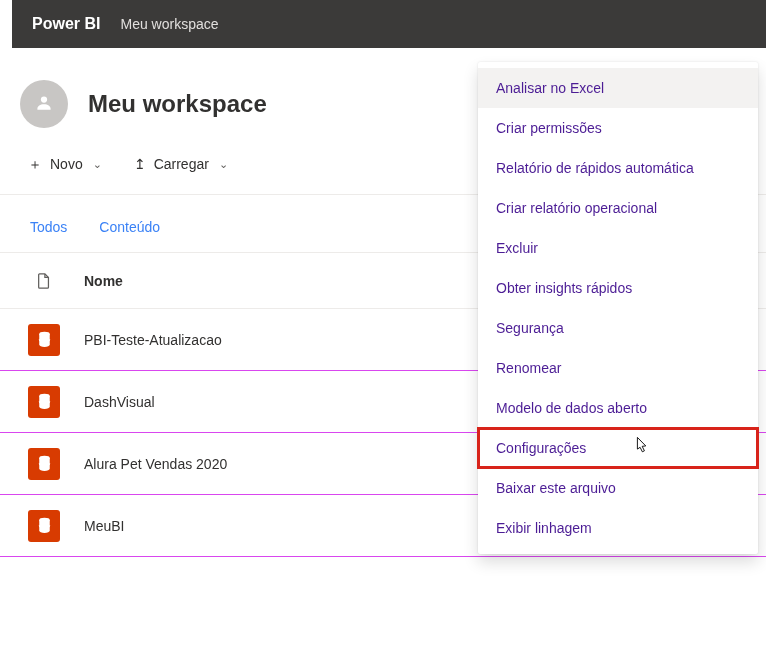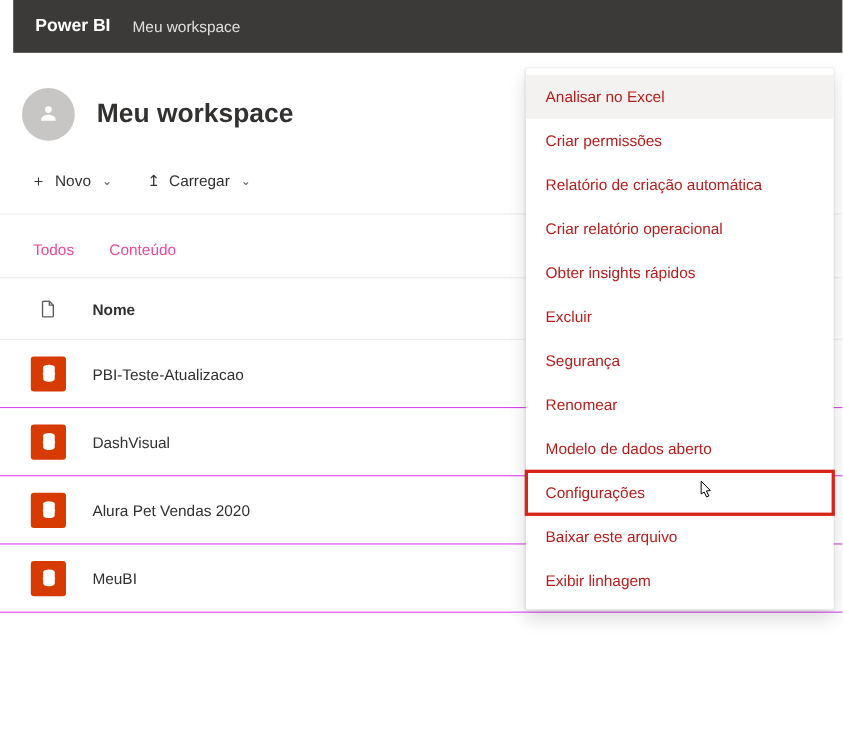--- a/index.html
+++ b/index.html
@@ -69,21 +69,21 @@
     
     .tabs {
       display: flex;
       gap: 28px;
       padding: 14px 28px 0 28px;
       border-bottom: 1px solid #edebe9;
     }
     .tab {
       padding: 10px 2px 14px 2px;
       cursor: pointer;
-      color: #ec4899;
+      color: #3b82f6;
       font-size: 14px;
       border-bottom: 3px solid transparent;
     }
     .tab.active {
       font-weight: 600;
       border-bottom-color: #107c10;
     }
 
     
     .table-head, .table-row {
@@ -130,21 +130,21 @@
       background: #fff;
       box-shadow: 0 0 2px rgba(0,0,0,.12), 0 8px 16px rgba(0,0,0,.14);
       border-radius: 2px;
       padding: 6px 0;
       z-index: 10;
     }
     .menu-item {
       padding: 12px 18px;
       font-size: 14px;
       cursor: pointer;
-      color: #b91c1c;
+      color: #4c1d95;
       position: relative;
     }
     .menu-item.hover { background: #f3f2f1; }
     .menu-item.highlighted {
       outline: 3px solid #d8231a;
       outline-offset: -2px;
       z-index: 1;
     }
     .cursor-pointer {
       position: absolute;
@@ -273,24 +273,24 @@
       </div>
       <div class="col-name">MeuBI</div>
       <div class="col-actions"></div>
       <div class="col-end">rce</div>
     </div>
   </div>
 
 <div class="context-menu" id="menu-container">
     <div class="menu-item hover">Analisar no Excel</div>
     <div class="menu-item">Criar permissões</div>
-    <div class="menu-item">Relatório de criação automática</div>
+    <div class="menu-item">Relatório de rápidos automática</div>
     <div class="menu-item">Criar relatório operacional</div>
+    <div class="menu-item">Excluir</div>
     <div class="menu-item">Obter insights rápidos</div>
-    <div class="menu-item">Excluir</div>
     <div class="menu-item">Segurança</div>
     <div class="menu-item">Renomear</div>
     <div class="menu-item">Modelo de dados aberto</div>
     <div class="menu-item highlighted">Configurações<span class="cursor-pointer"><svg viewBox="0 0 20 22">
           <path d="M6 2v13l3-2 2.5 5 2.3-1.1-2.5-5 4-.4z" fill="#fff" stroke="#000" stroke-width="1"></path>
         </svg></span></div>
     <div class="menu-item">Baixar este arquivo</div>
     <div class="menu-item">Exibir linhagem</div>
   </div>
 

